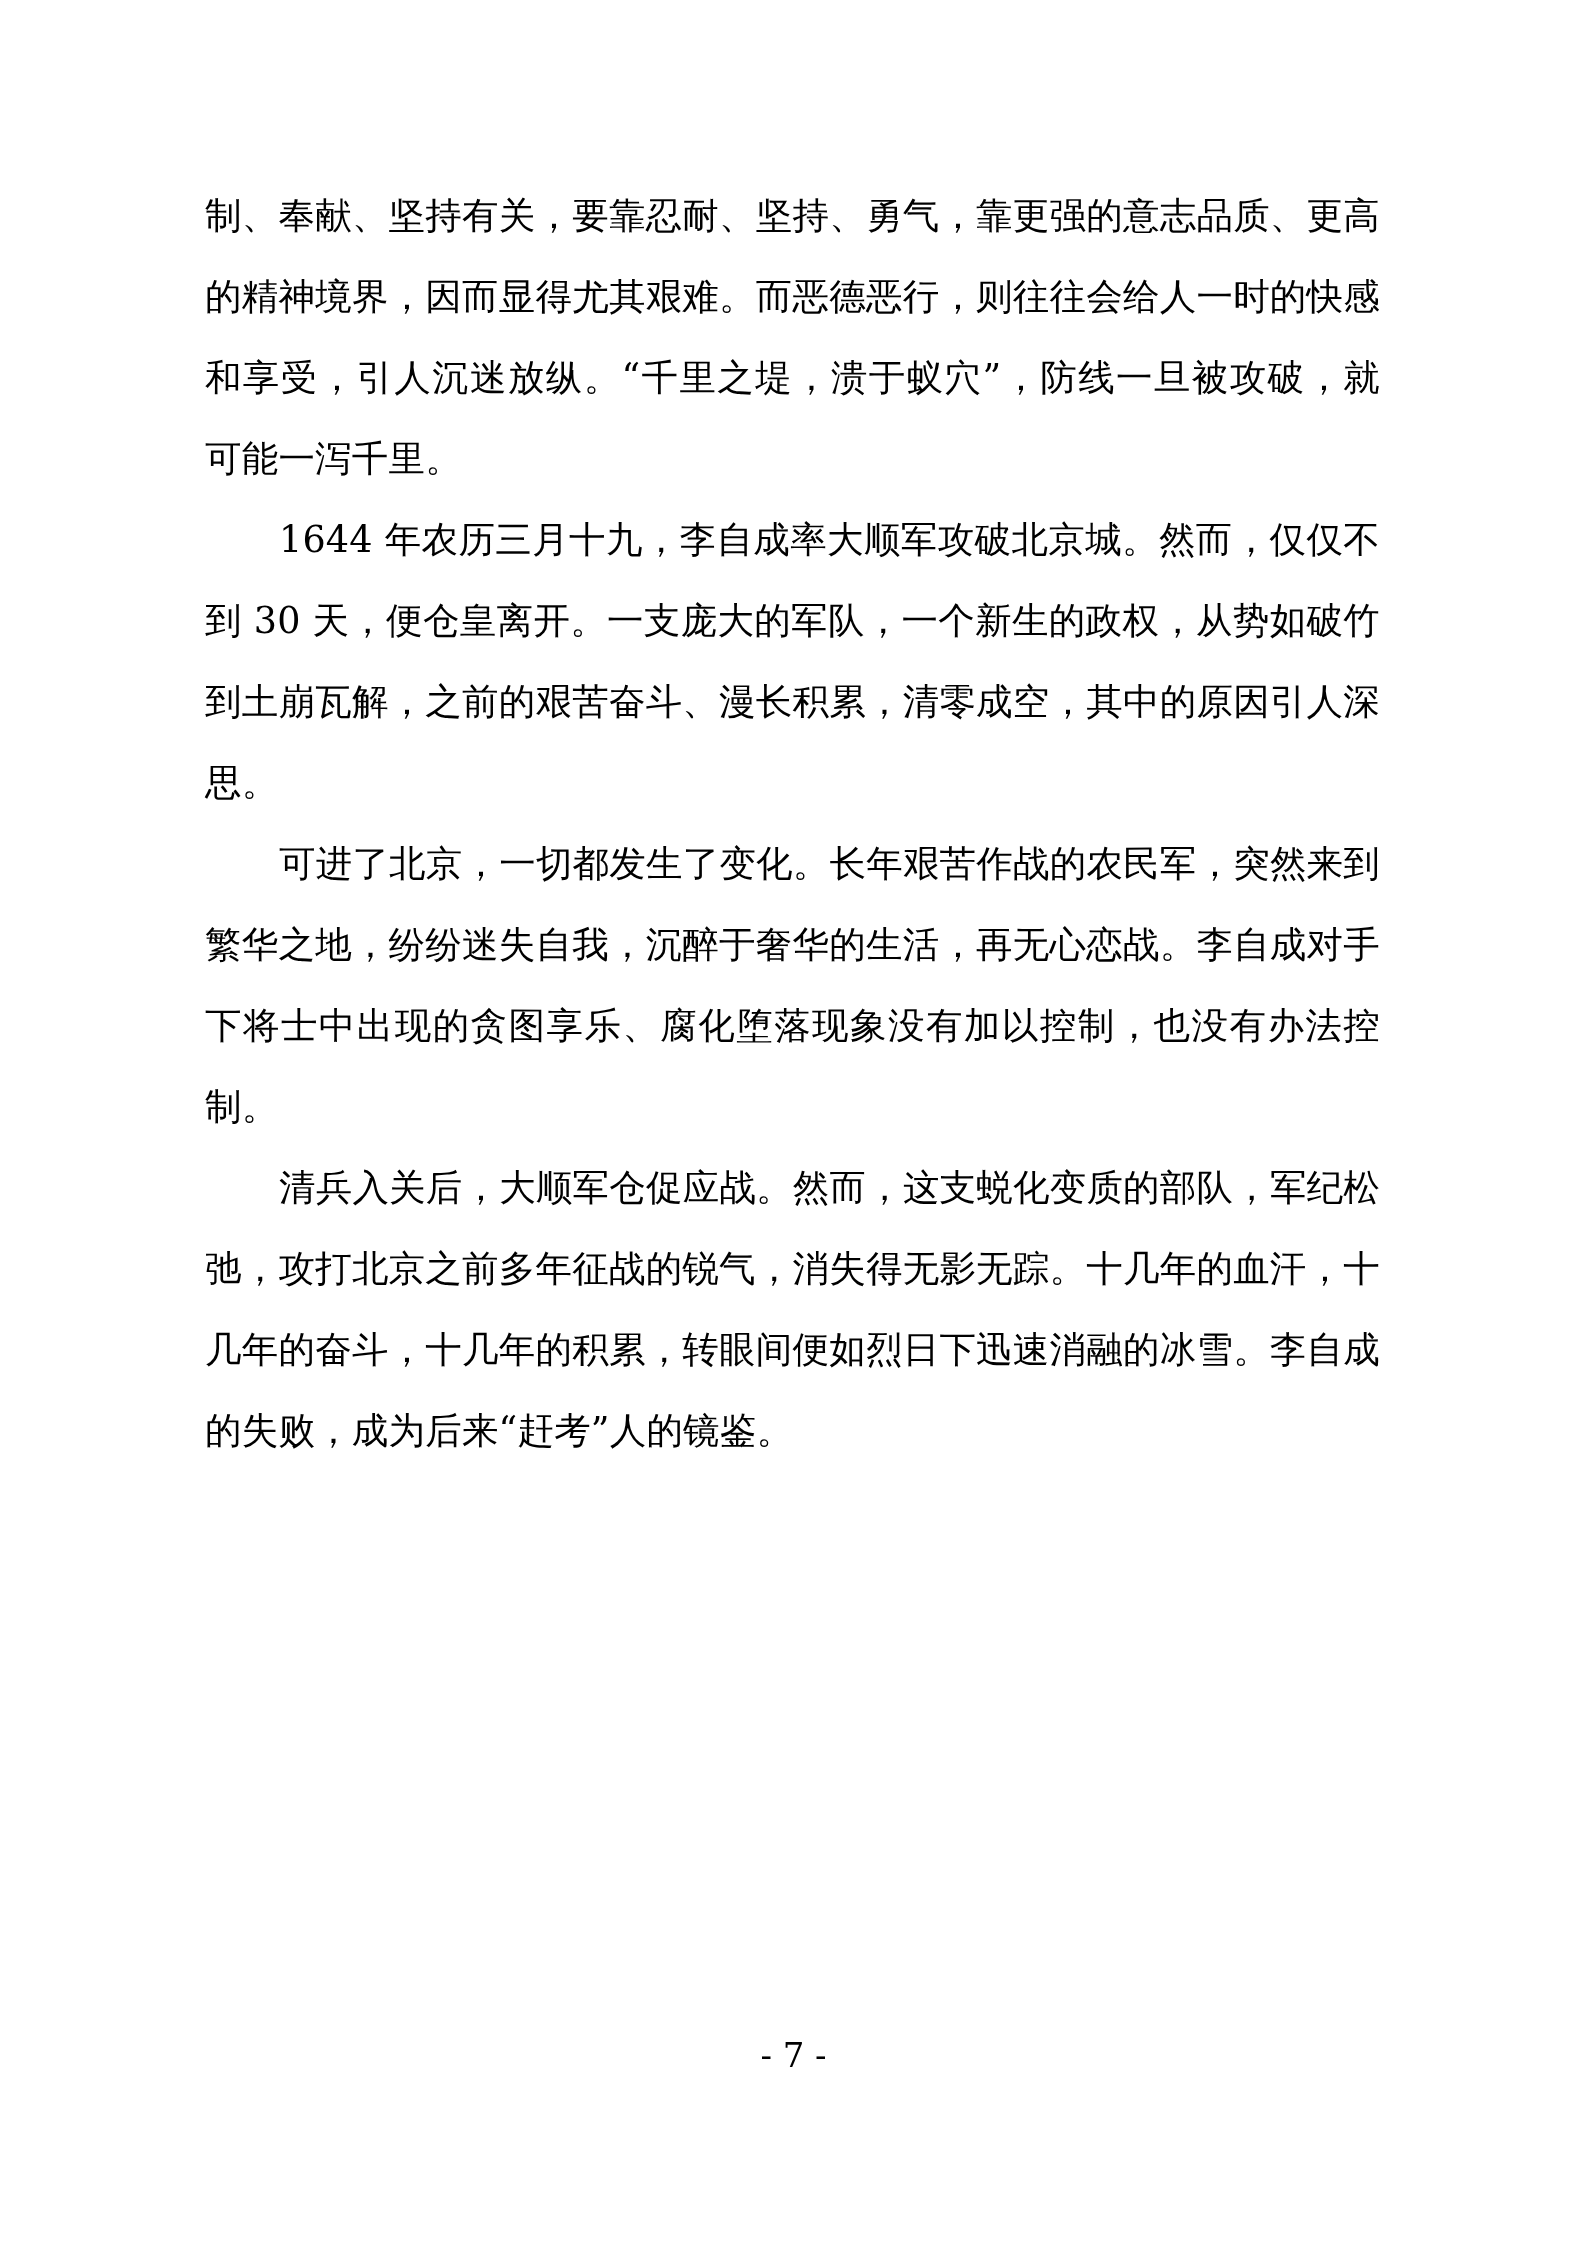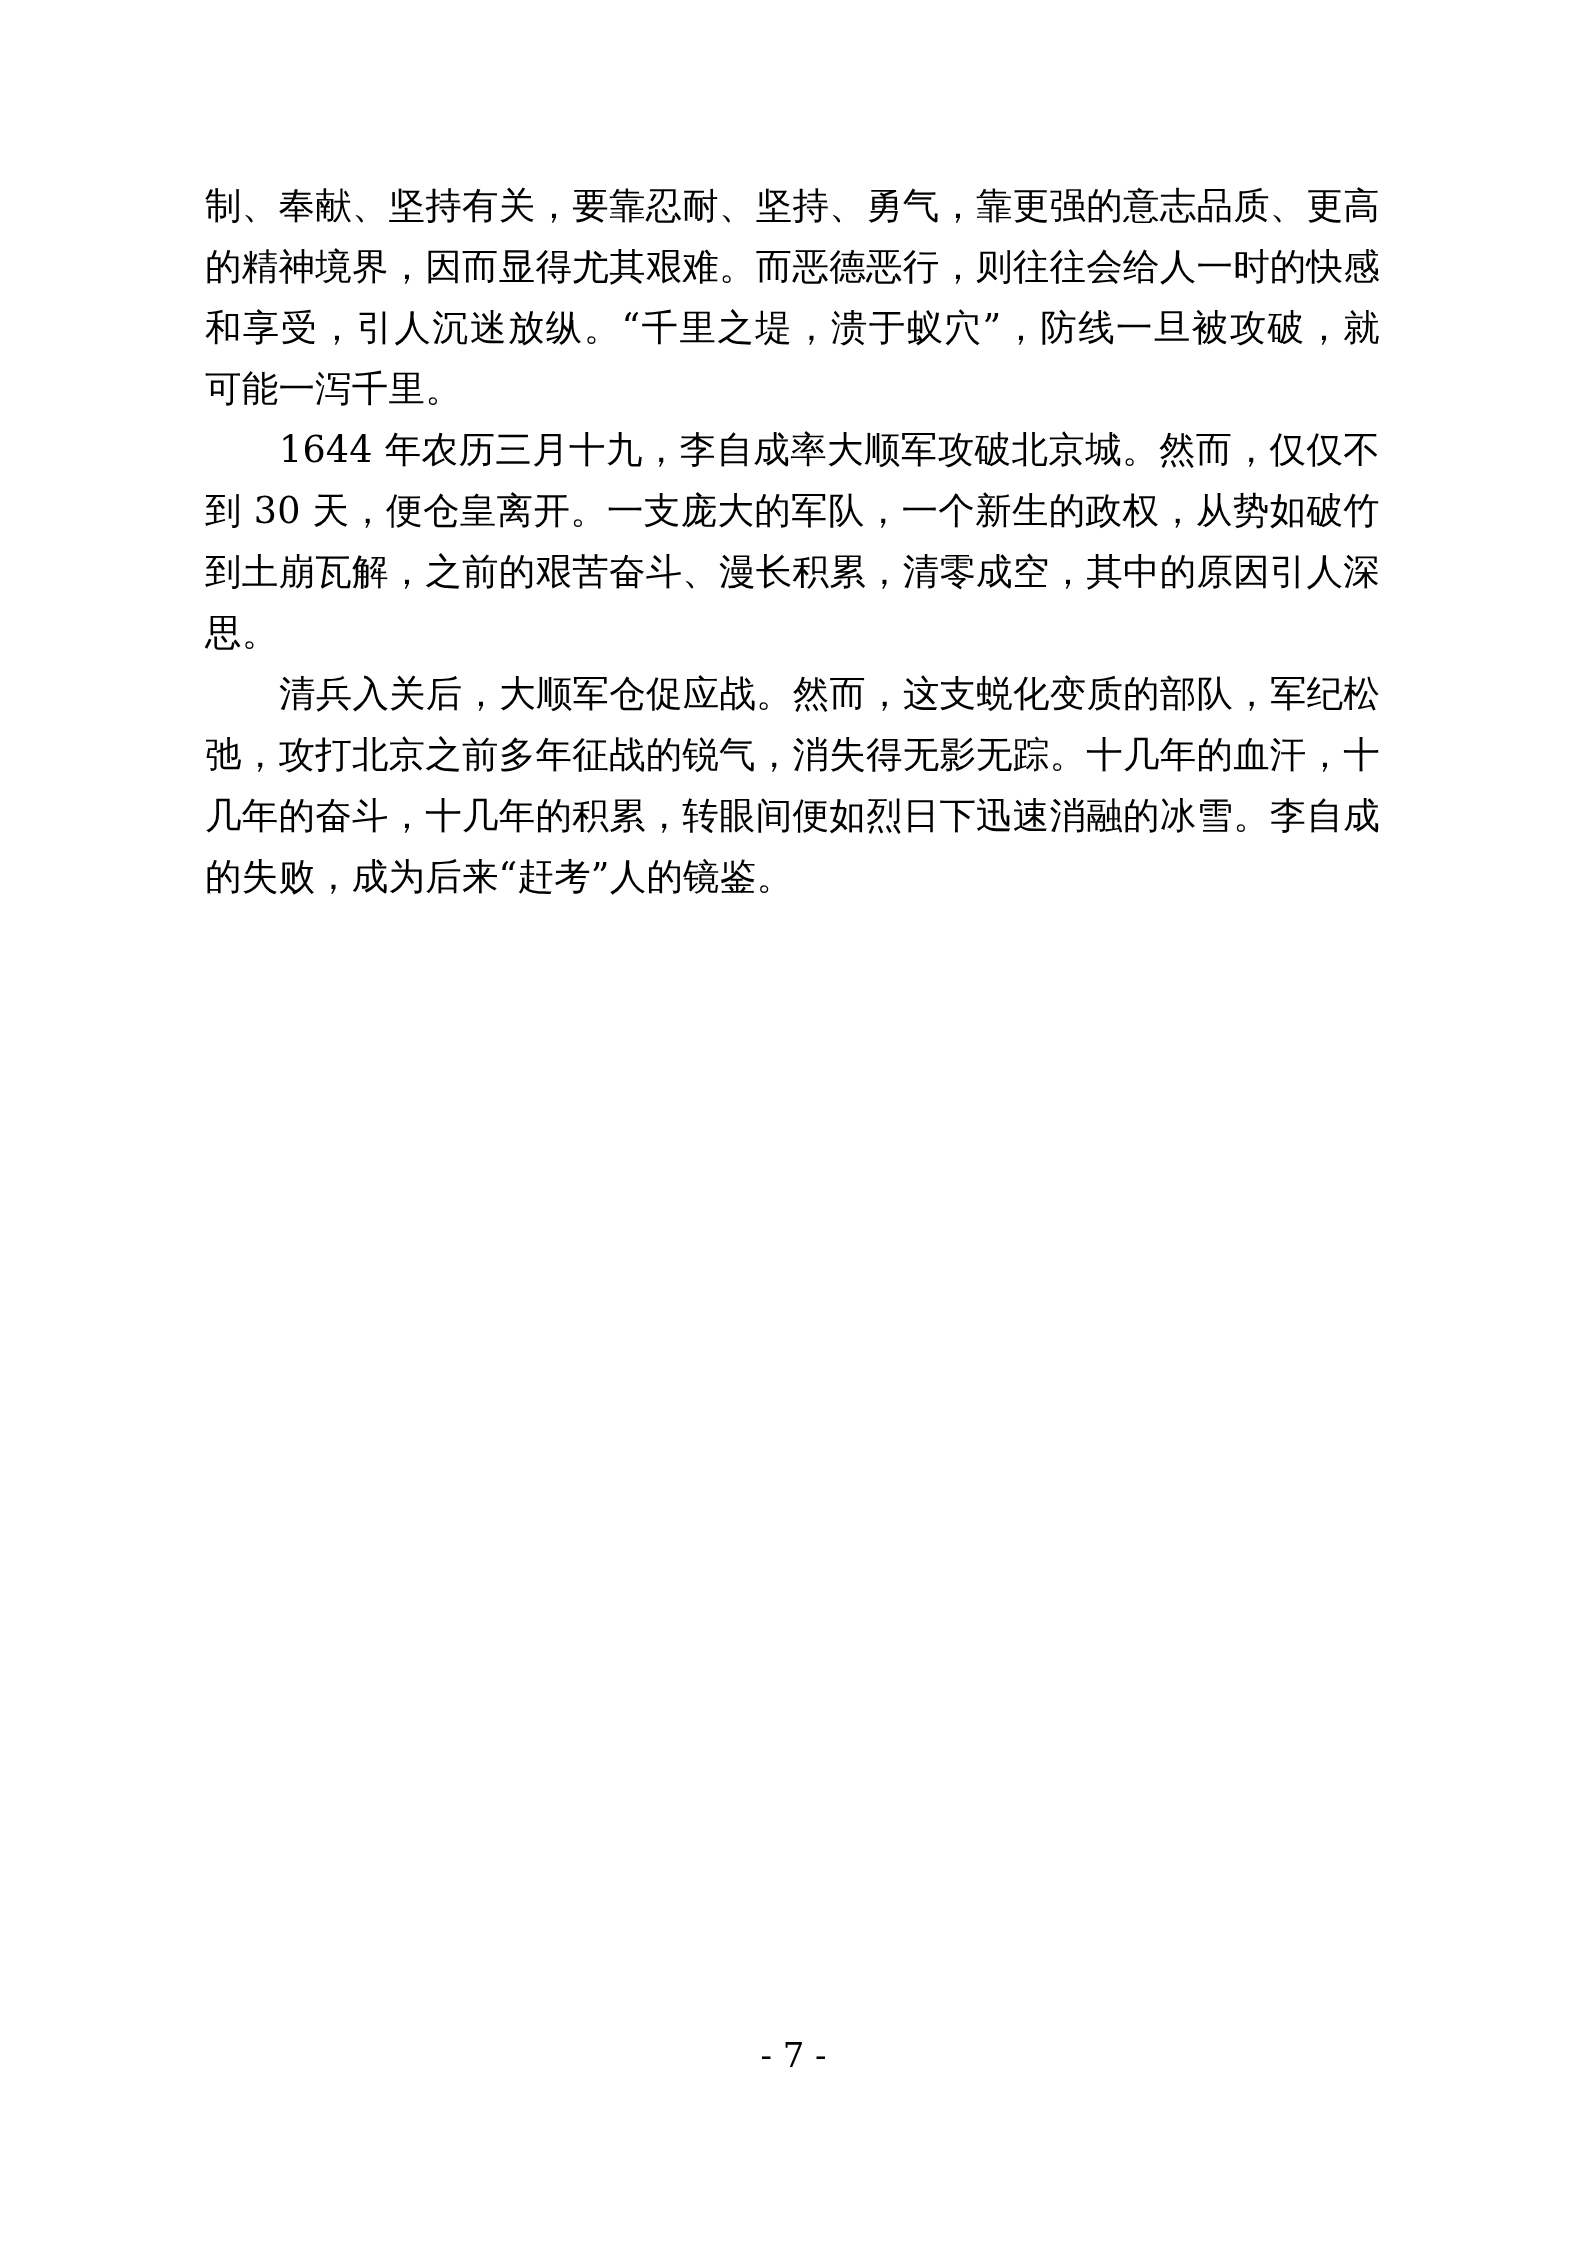--- a/index.html
+++ b/index.html
@@ -24,21 +24,21 @@
     background: #ffffff;
   }
   .content {
     position: absolute;
     left: 205px;
     top: 175px;
     width: 1175px;
   }
   .para {
     font-size: 36.5px;
-    line-height: 61px;
+    line-height: 81px;
     text-align: justify;
     text-justify: inter-ideograph;
     margin: 0 0 0 0;
     letter-spacing: 0.2px;
     font-family: "DejaVu Serif", "Liberation Serif", serif;
   }
   .para.indent {
     text-indent: 74px;
   }
   .footer {
@@ -52,16 +52,17 @@
     color: #000000;
   }
 </style>
 </head>
 <body>
 
 <div class="page">
   <div class="content">
     <p class="para">制、奉献、坚持有关，要靠忍耐、坚持、勇气，靠更强的意志品质、更高的精神境界，因而显得尤其艰难。而恶德恶行，则往往会给人一时的快感和享受，引人沉迷放纵。“千里之堤，溃于蚁穴”，防线一旦被攻破，就可能一泻千里。</p>
     <p class="para indent">1644 年农历三月十九，李自成率大顺军攻破北京城。然而，仅仅不到 30 天，便仓皇离开。一支庞大的军队，一个新生的政权，从势如破竹到土崩瓦解，之前的艰苦奋斗、漫长积累，清零成空，其中的原因引人深思。</p>
+    <p class="para indent">可进了北京，一切都发生了变化。长年艰苦作战的农民军，突然来到繁华之地，纷纷迷失自我，沉醉于奢华的生活，再无心恋战。李自成对手下将士中出现的贪图享乐、腐化堕落现象没有加以控制，也没有办法控制。</p>
     <p class="para indent">清兵入关后，大顺军仓促应战。然而，这支蜕化变质的部队，军纪松弛，攻打北京之前多年征战的锐气，消失得无影无踪。十几年的血汗，十几年的奋斗，十几年的积累，转眼间便如烈日下迅速消融的冰雪。李自成的失败，成为后来“赶考”人的镜鉴。</p>
   </div>
   <div class="footer">- 7 -</div>
 </div>
 
 </body></html>

